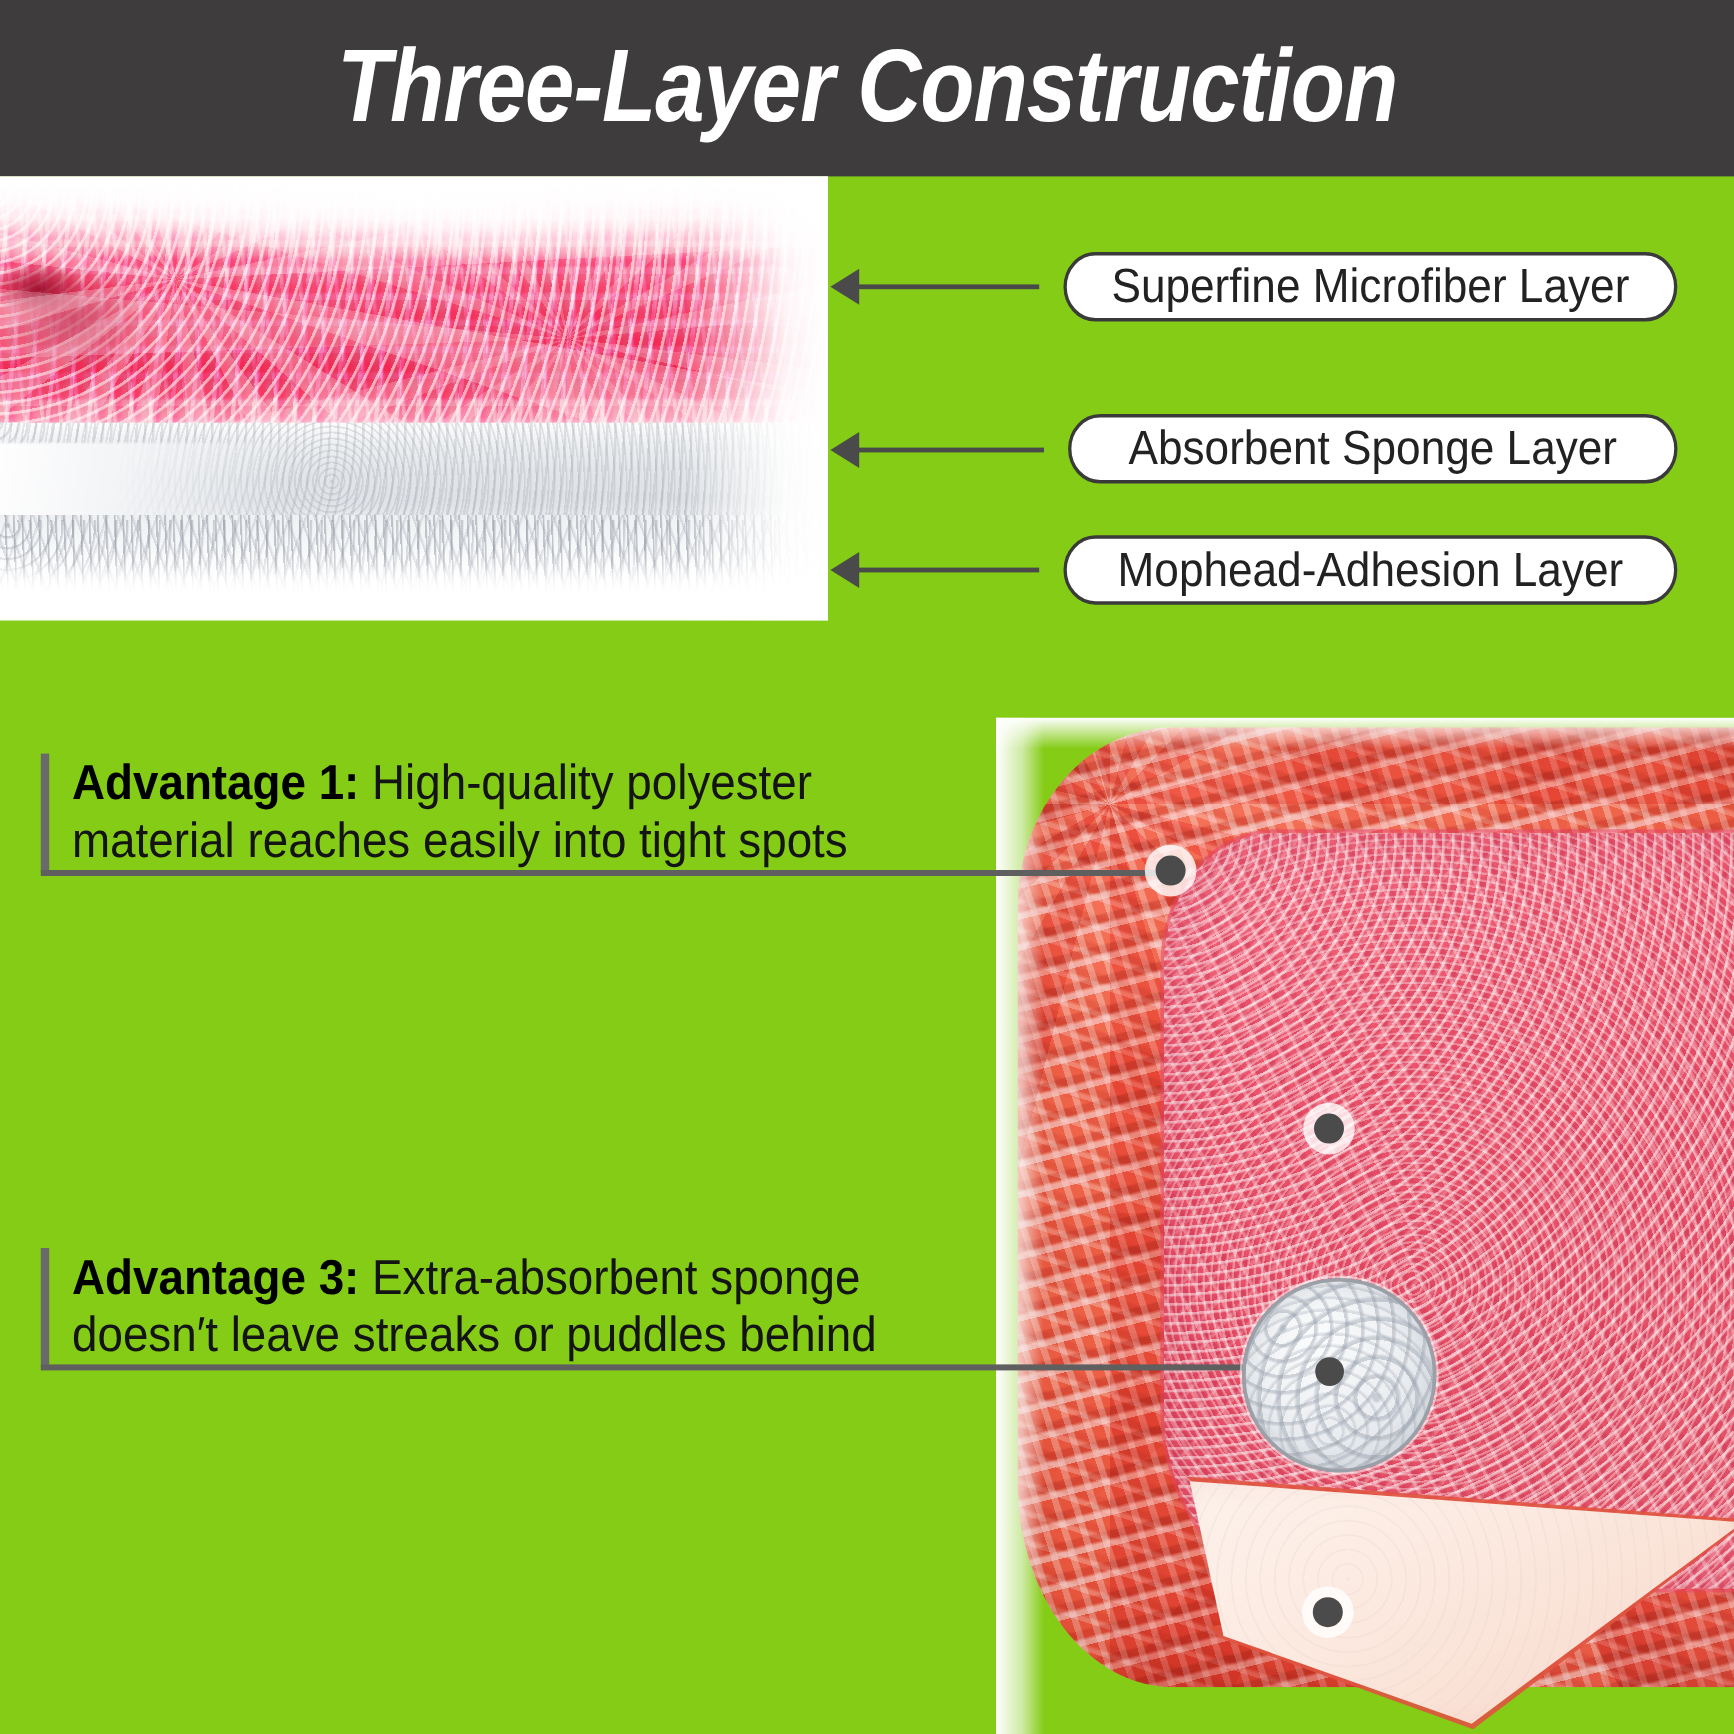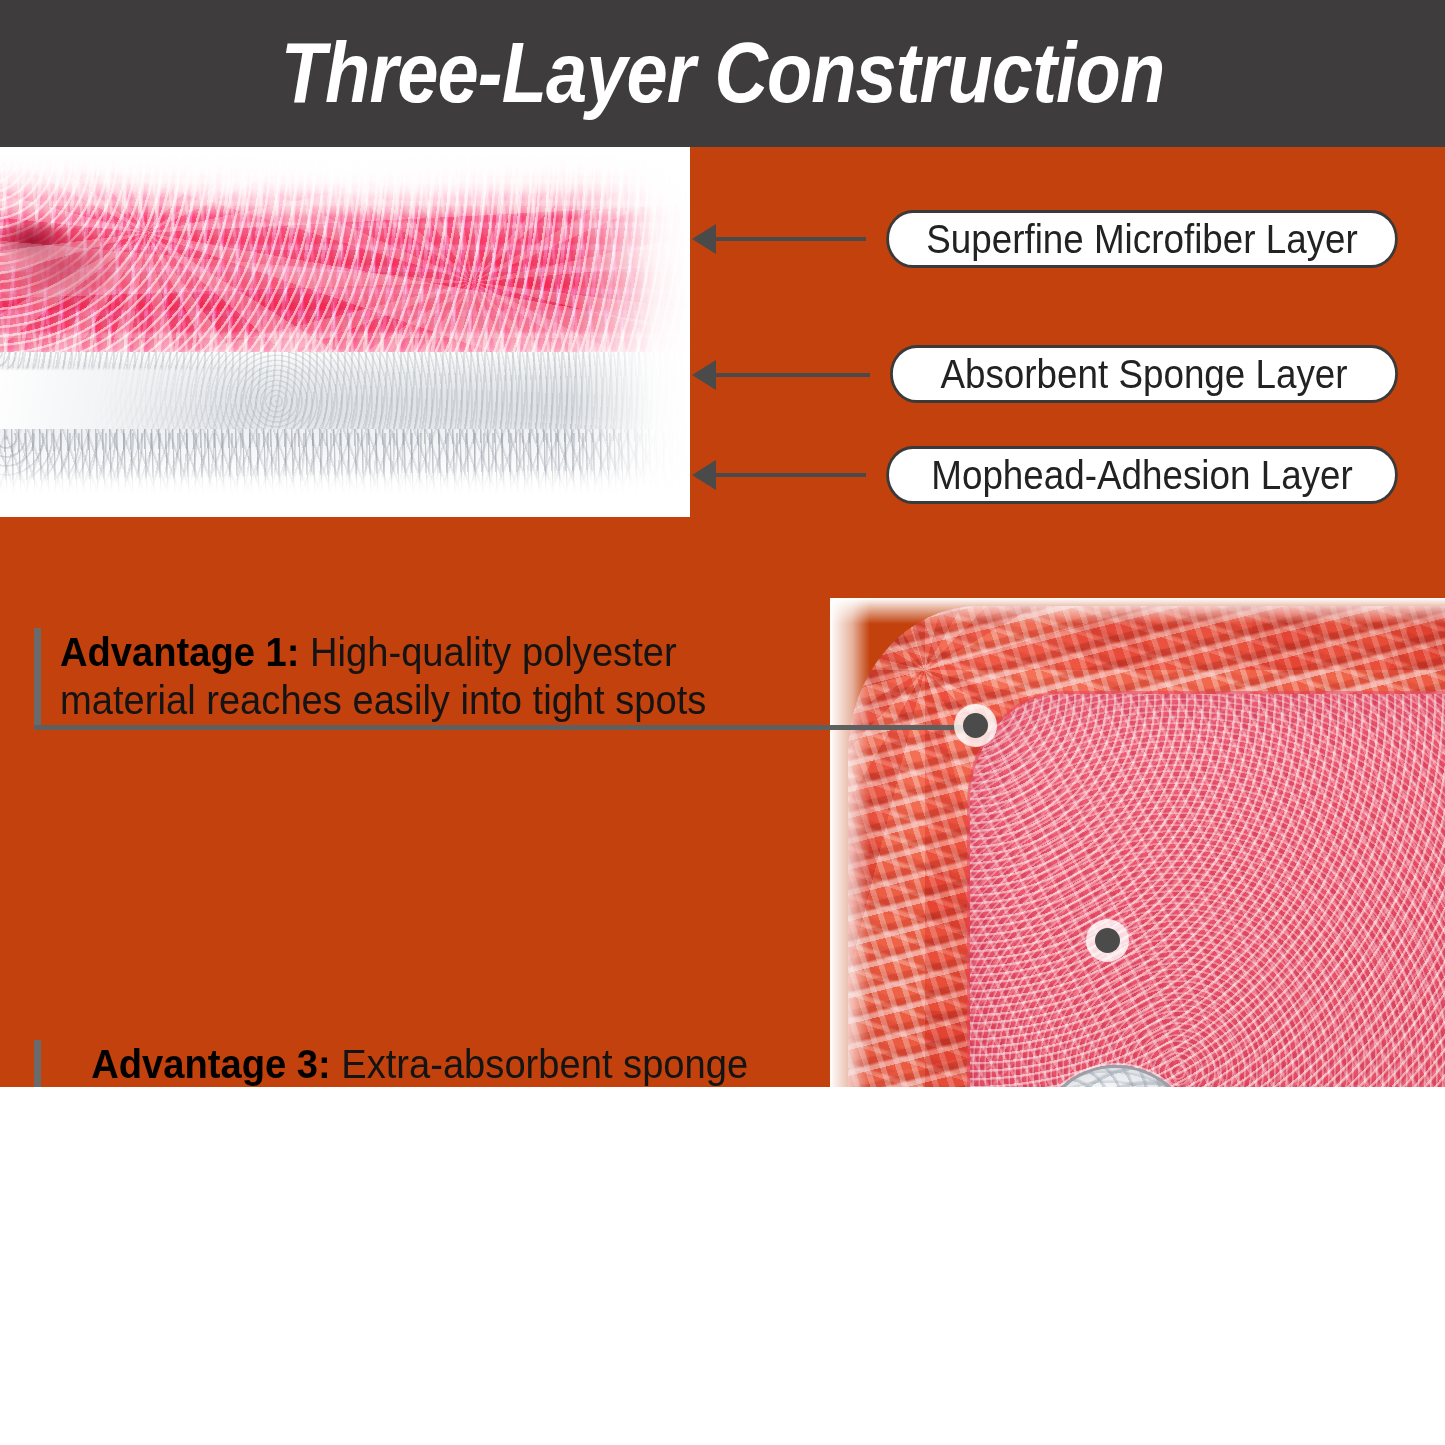--- a/index.html
+++ b/index.html
@@ -3,21 +3,21 @@
 <meta charset="utf-8">
 <style>
   html,body{margin:0;padding:0;}
   body{
     width:1445px;height:1445px;
     background:#ffffff;
     font-family:"Liberation Sans","DejaVu Sans",sans-serif;
     overflow:hidden;
     position:relative;
   }
-  #stage{position:absolute;inset:0;width:1445px;height:1087px;overflow:hidden;background:#c2410c;}
+  #stage{position:absolute;inset:0;width:1445px;height:1445px;overflow:hidden;background:#84cc16;}
 
   
   .header{
     position:absolute;left:0;top:0;width:1445px;height:147px;
     background:#3e3c3c;
     overflow:hidden;
   }
   .header-title{
     position:absolute;left:0;top:0;width:1445px;height:147px;
     display:flex;align-items:center;justify-content:center;
@@ -293,21 +293,21 @@
     <div class="adv-bar" style="height:99px;"></div>
     <div class="adv-line" style="left:0;top:97px;width:941px;"></div>
     <div class="adv-text">
       <b>Advantage 1:</b><span> High-quality polyester material reaches easily into tight spots</span>
     </div>
   </div>
   <div class="marker" style="left:963px;top:713px;width:25px;height:25px;"></div>
 
   <div class="marker" style="left:1095px;top:928px;width:25px;height:25px;"></div>
 
-  <div class="adv" style="left:34px;top:1040px;width:1120px;height:105px;text-align:right;">
+  <div class="adv" style="left:34px;top:1040px;width:1120px;height:105px;">
     <div class="adv-bar" style="height:99px;"></div>
     <div class="adv-line" style="left:0;top:97px;width:1070px;"></div>
     <div class="adv-text">
       <b>Advantage 3:</b><span> Extra-absorbent sponge doesn′t leave streaks or puddles behind</span>
     </div>
   </div>
 
   <div class="sponge-zoom"></div>
   <div class="sponge-zoom-dot"></div>
 

